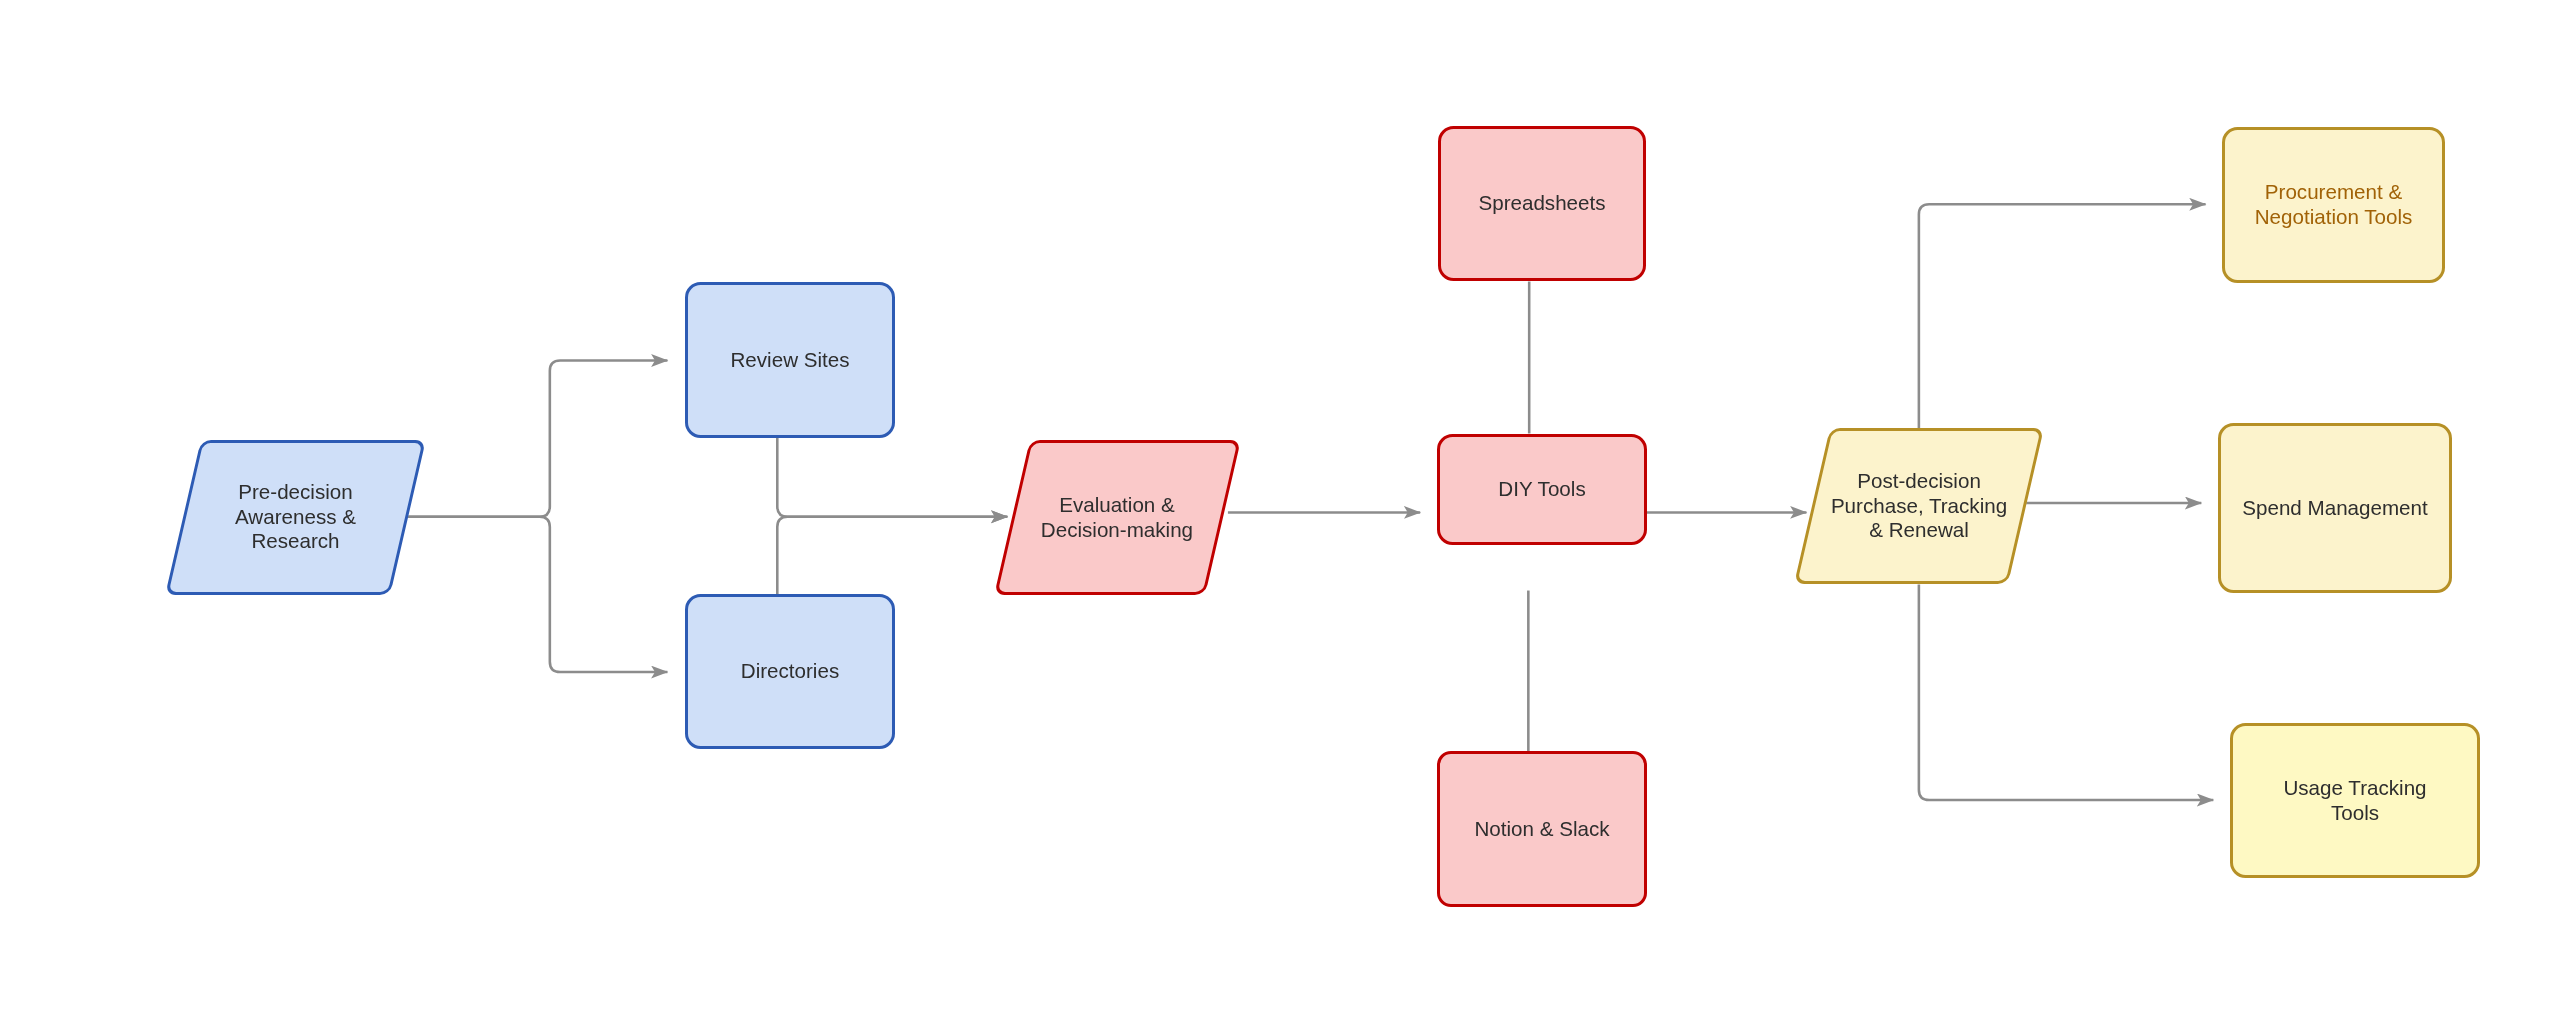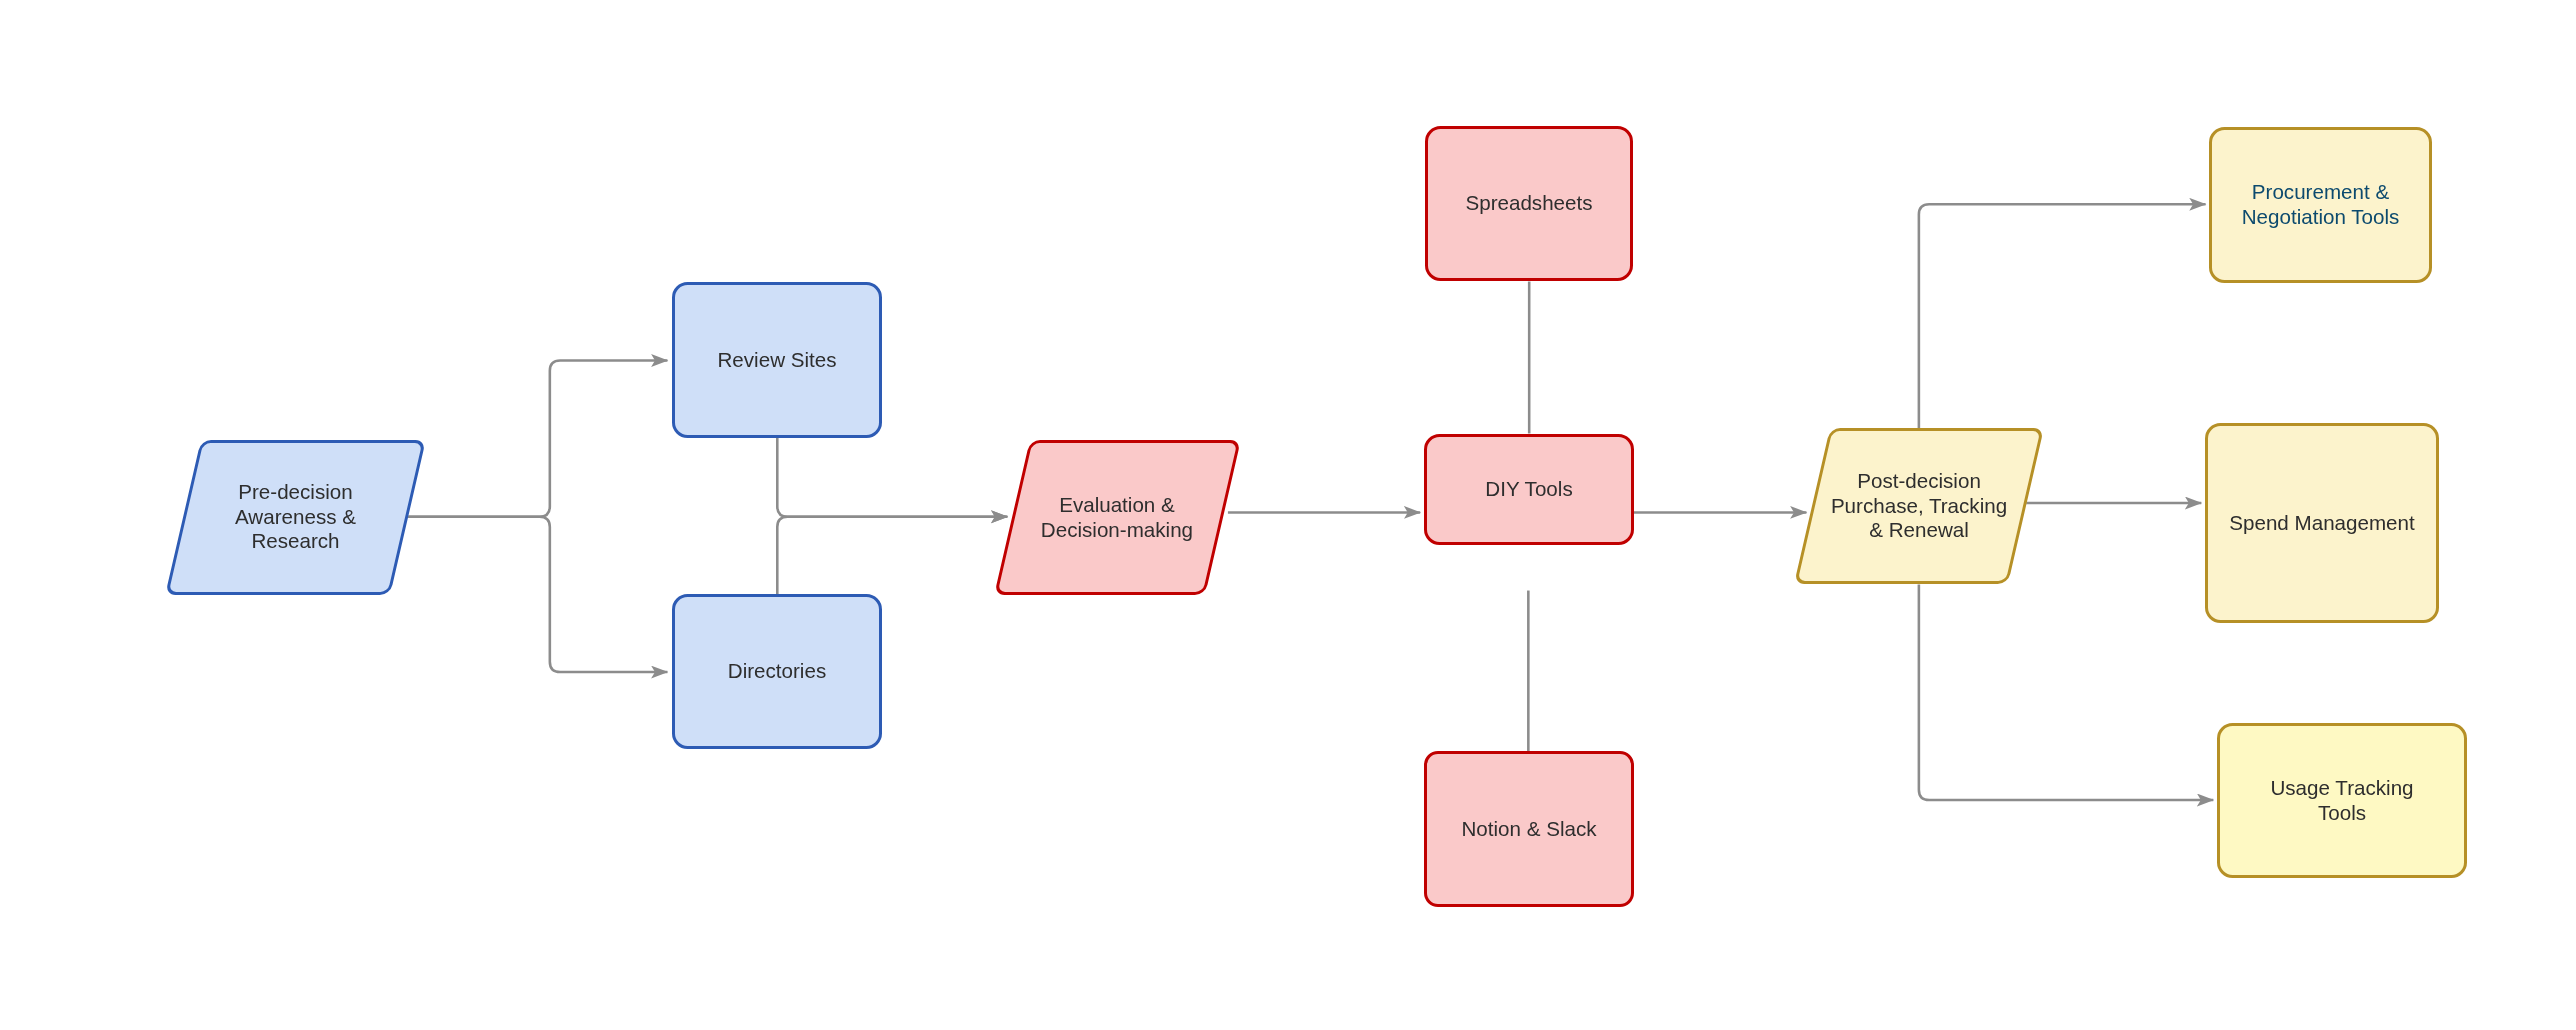--- a/index.html
+++ b/index.html
@@ -34,20 +34,21 @@
     align-items: center;
     justify-content: center;
     text-align: center;
     font-size: 20.6px;
     line-height: 1.2;
     color: #2e2e2e;
   }
   .node.rounded-rect {
     border-radius: 15.5px;
     border: 3px solid;
+    margin-left: 13px;
   }
   .node.parallelogram {
     border-radius: 10.3px;
     border: 3px solid;
     transform: skewX(-13deg);
   }
   .node .label {
     white-space: pre-line;
     padding: 0 6.9px;
   }
@@ -102,25 +103,25 @@
         <span class="label">DIY Tools</span>
       </div>
       <div class="node rounded-rect" style="left: 1424px; top: 751px; width: 210px; height: 156px; background: rgb(250, 201, 201); border-color: rgb(192, 0, 0); color: rgb(46, 46, 46); border-radius: 14px;">
         <span class="label">Notion &amp; Slack</span>
       </div>
       <div class="node parallelogram" style="left: 1812px; top: 428px; width: 214px; height: 156px; background: rgb(252, 243, 204); border-color: rgb(182, 144, 38); color: rgb(46, 46, 46);">
         <span class="label">Post-decision
 Purchase, Tracking
 &amp; Renewal</span>
       </div>
-      <div class="node rounded-rect" style="left: 2209px; top: 127px; width: 223px; height: 156px; background: rgb(252, 243, 204); border-color: rgb(182, 144, 38); color: #0c4a6e;">
+      <div class="node rounded-rect" style="left: 2209px; top: 127px; width: 223px; height: 156px; background: rgb(252, 243, 204); border-color: rgb(182, 144, 38); color: #a16207;">
         <span class="label">Procurement &amp;
 Negotiation Tools</span>
       </div>
-      <div class="node rounded-rect" style="left: 2205px; top: 423px; width: 234px; height: 200px; background: rgb(252, 243, 204); border-color: rgb(182, 144, 38); color: rgb(46, 46, 46);">
+      <div class="node rounded-rect" style="left: 2205px; top: 423px; width: 234px; height: 170px; background: rgb(252, 243, 204); border-color: rgb(182, 144, 38); color: rgb(46, 46, 46);">
         <span class="label">Spend Management</span>
       </div>
       <div class="node rounded-rect" style="left: 2217px; top: 723px; width: 250px; height: 155px; background: #fef9c3; border-color: rgb(182, 144, 38); color: rgb(46, 46, 46);">
         <span class="label">Usage Tracking
 Tools</span>
       </div>
     </div>
 </div>
 
 

